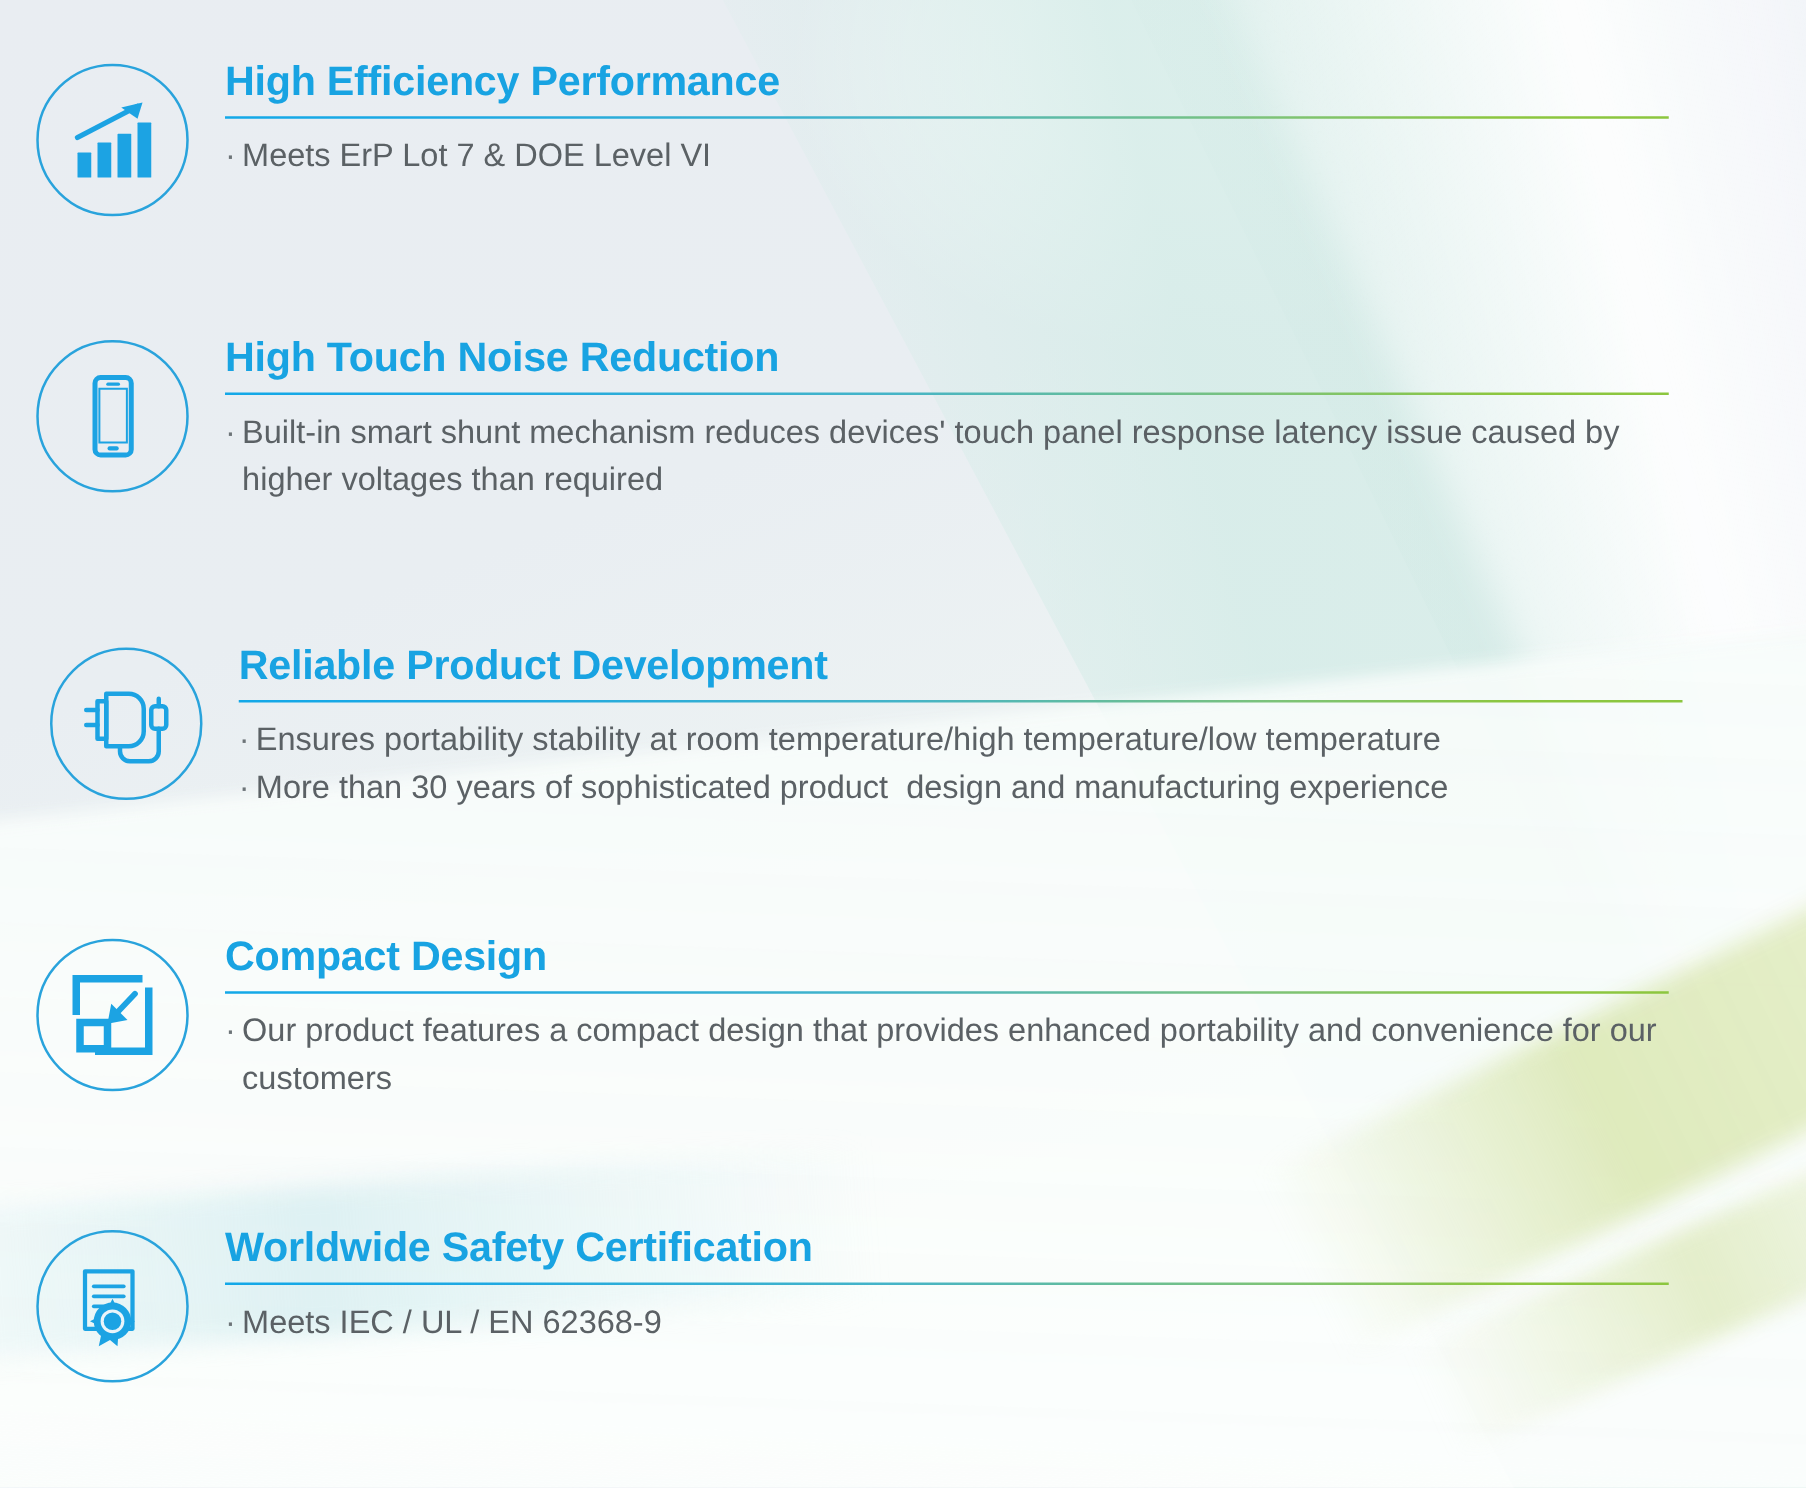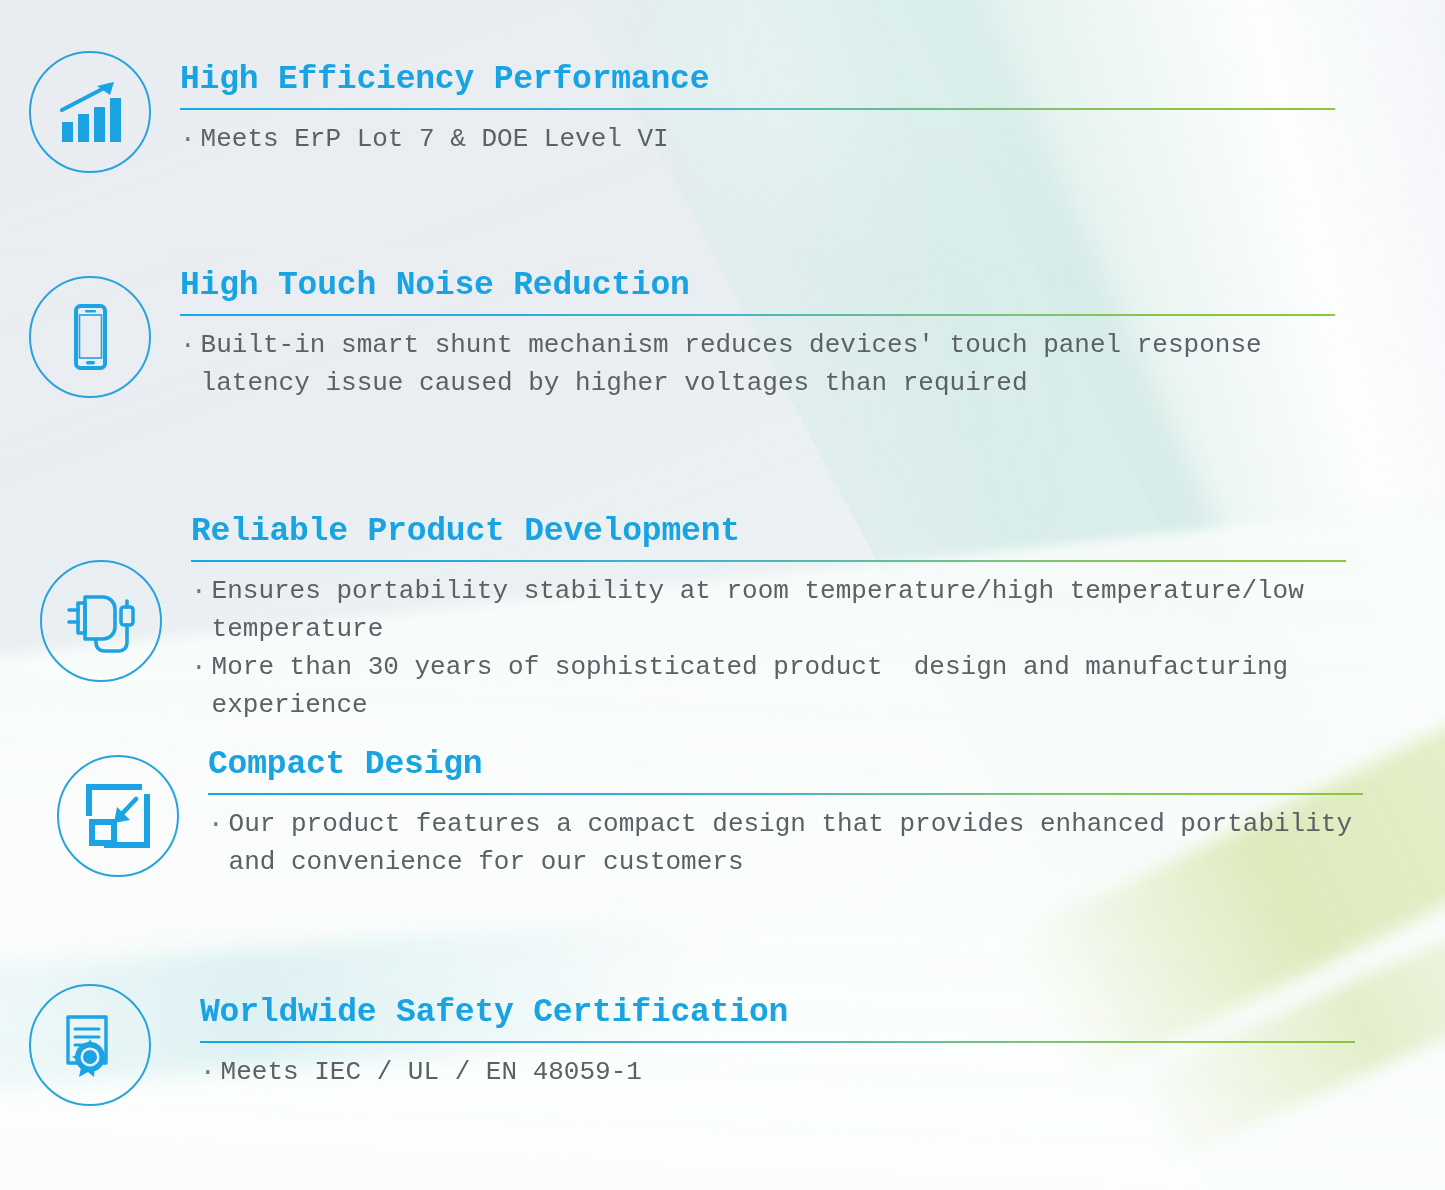--- a/index.html
+++ b/index.html
@@ -101,22 +101,21 @@
     width: 1445px;
     height: 1190px;
     padding: 0;
   }
 
   .feature {
     position: absolute;
     left: 0;
     width: 1445px;
     display: flex;
-    align-items: center;
-    font-family: Liberation Mono, monospace;
+    align-items: flex-start;
   }
 
   .icon-wrap {
     width: 180px;
     flex: 0 0 180px;
     display: flex;
     justify-content: center;
     padding-top: 4px;
   }
 
@@ -272,21 +271,21 @@
           <span class="btext">Ensures portability stability at room temperature/high temperature/low temperature</span>
         </li>
         <li>
           <span class="dot">·</span>
           <span class="btext">More than 30 years of sophisticated product  design and manufacturing experience</span>
         </li>
       </ul>
     </div>
   </section>
 
-  <section class="feature" style="top:747px;padding-left:28px;">
+  <section class="feature" style="top:747px;">
     <div class="icon-wrap">
       <div class="icon-circle">
         <svg width="72" height="72" viewBox="0 0 72 72" aria-hidden="true">
           <g fill="none" stroke="#1CA3E3" stroke-width="6">
             <path d="M7 36 V7 H60"></path>
             <path d="M65 14 V65 H22"></path>
             <rect x="10" y="42" width="22" height="21"></rect>
           </g>
           <g fill="none" stroke="#1CA3E3" stroke-width="4.6" stroke-linecap="round">
             <path d="M54 19 L36 38"></path>
@@ -300,21 +299,21 @@
       <div class="divider"></div>
       <ul class="bullets">
         <li>
           <span class="dot">·</span>
           <span class="btext">Our product features a compact design that provides enhanced portability and convenience for our customers</span>
         </li>
       </ul>
     </div>
   </section>
 
-  <section class="feature" style="top:980px;gap:20px;">
+  <section class="feature" style="top:980px;">
     <div class="icon-wrap">
       <div class="icon-circle">
         <svg width="76" height="76" viewBox="0 0 76 76" aria-hidden="true">
           <g fill="none" stroke="#1CA3E3" stroke-width="3.4" stroke-linejoin="round">
             <path d="M16 10 H54 V56 H16 Z"></path>
           </g>
           <g stroke="#1CA3E3" stroke-width="3" stroke-linecap="round">
             <path d="M23 22 H47"></path>
             <path d="M23 30 H47"></path>
             <path d="M23 38 H38"></path>
@@ -332,19 +331,19 @@
           </g>
         </svg>
       </div>
     </div>
     <div class="content">
       <h2 class="feature-title">Worldwide Safety Certification</h2>
       <div class="divider"></div>
       <ul class="bullets">
         <li>
           <span class="dot">·</span>
-          <span class="btext">Meets IEC / UL / EN 48059-1</span>
+          <span class="btext">Meets IEC / UL / EN 62368-9</span>
         </li>
       </ul>
     </div>
   </section>
 
 </div>
 
 </body></html>

